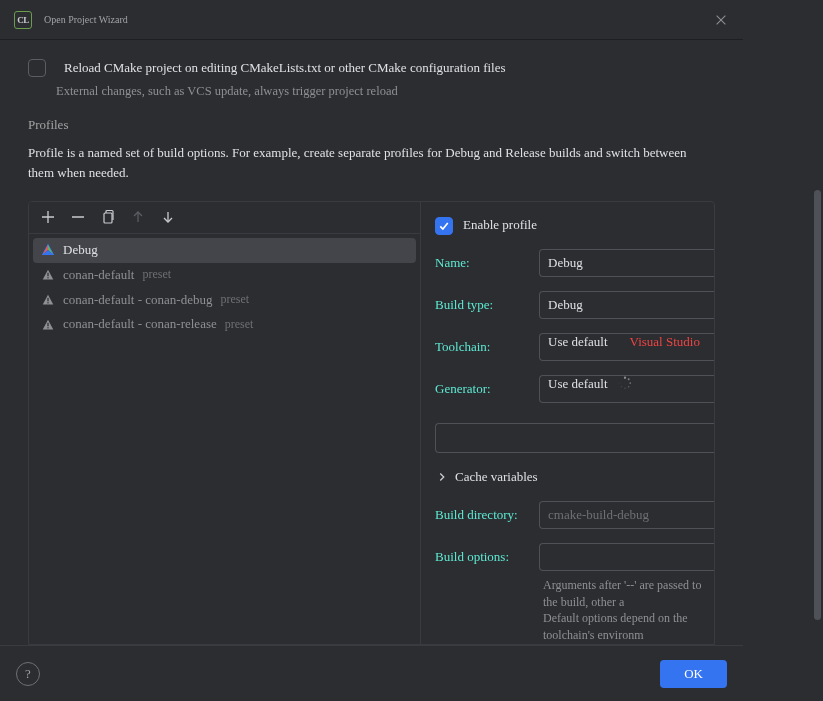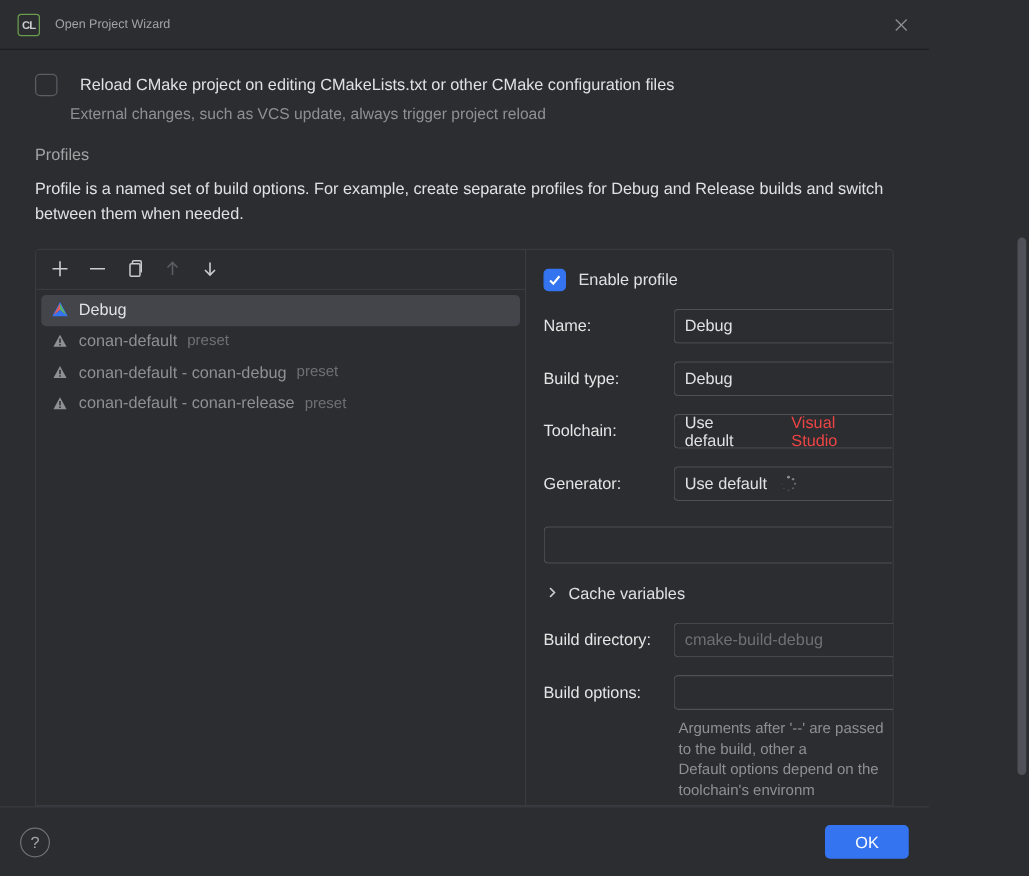--- a/index.html
+++ b/index.html
@@ -3,21 +3,21 @@
 <meta charset="utf-8">
 <style>
   * { box-sizing: border-box; margin: 0; padding: 0; }
   html, body { width: 823px; height: 701px; overflow: hidden; }
   body {
     background: #2b2d30;
     font-family: -apple-system, BlinkMacSystemFont, "Segoe UI", sans-serif;
     font-size: 13px;
     color: #dfe1e5;
   }
-  .window { width: 743px; height: 701px; display: flex; flex-direction: column; }
+  .window { width: 743px; height: 701px; display: flex; flex-direction: column; font-family: Liberation Serif, serif; }
   .titlebar {
     height: 40px;
     display: flex;
     align-items: center;
     padding: 0 14px;
     border-bottom: 1px solid #1e1f22;
     background: #2b2d30;
   }
   .app-icon {
     width: 18px; height: 18px;
@@ -105,40 +105,40 @@
   .warn-icon { width: 14px; height: 14px; flex-shrink:0; color:#8e9094; }
 
   .right-pane {
     flex: 1;
     padding: 14px 0 14px 14px;
     overflow-y: auto;
     display: flex; flex-direction: column; gap: 14px;
   }
   .enable-row { display:flex; align-items:center; gap:10px; }
   .form-row { display:flex; align-items:center; gap:8px; }
-  .form-label { width: 96px; flex-shrink:0; color:#e5e5e5; }
+  .form-label { width: 96px; flex-shrink:0; color:#5eead4; }
   .form-input {
     flex: 1;
     height: 28px;
     background: #2b2d30;
     border: 1px solid #4e5157;
     border-left-width:1px;
     border-radius: 4px 0 0 4px;
     border-right:none;
     color: #dfe1e5;
     padding: 0 8px;
     font-size: 13px;
     font-family: inherit;
   }
   .form-input::placeholder { color:#6e7075; }
   .ghost-after { color:#ef4444; margin-left:16px; }
   .use-default-wrap {
     flex:1; height:28px; background:#2b2d30; border:1px solid #4e5157;
     border-right:none; border-radius:4px 0 0 4px;
-    display:flex; align-items:center; padding:0 8px; gap:6px;
+    display:flex; padding:0 8px; gap:6px;
   }
   .opts-label { color:#dfe1e5; }
   .opts-box {
     margin-top:6px;
     height: 30px;
     border:1px solid #4e5157;
     border-right:none;
     border-radius:4px 0 0 4px;
   }
   .expander { display:flex; align-items:center; gap:6px; cursor:pointer; color:#dfe1e5; padding:2px 0; }

